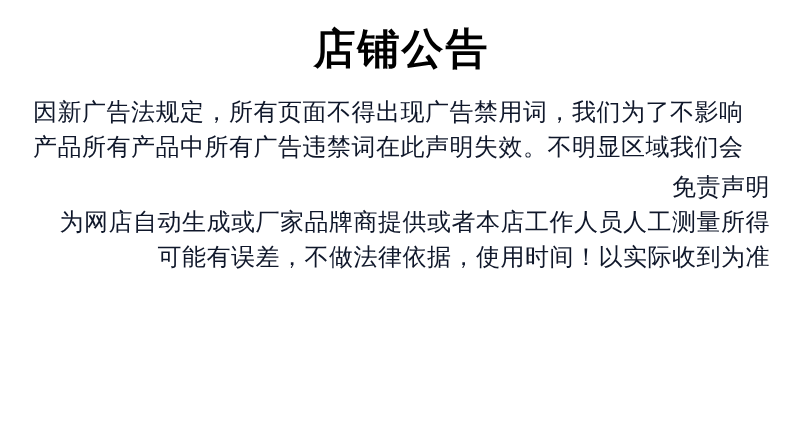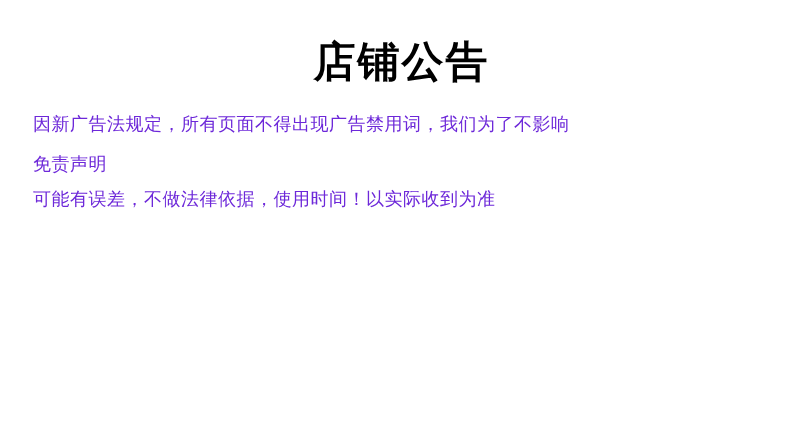--- a/index.html
+++ b/index.html
@@ -11,56 +11,59 @@
     height: 446px;
     background: #ffffff;
     color: #000000;
     overflow: hidden;
     font-family: "Liberation Sans", "DejaVu Sans", sans-serif;
   }
   .page {
     box-sizing: border-box;
     width: 800px;
     height: 324px;
-    padding: 37px 30px 0 33px;
+    padding: 24px 30px 0 33px;
     background: #ffffff;
   }
   .title {
     margin: 0;
     text-align: center;
     font-size: 42px;
     font-weight: 700;
     line-height: 50px;
     letter-spacing: 2px;
     color: #000000;
   }
   .body-text .line {
-    font-size: 18px;
+    font-size: 24px;
     line-height: 35px;
     font-weight: 400;
     letter-spacing: 0.5px;
     white-space: nowrap;
-    color: #6d28d9;
+    color: #0f172a;
   }
   .announcement {
     margin-top: 20px;
   }
   .disclaimer {
     margin-top: 5px;
+    text-align: right;
   }
 </style>
 </head>
 <body>
 
 <div class="page">
 
   <h1 class="title">店铺公告</h1>
 
   <section class="announcement body-text">
     <div class="line">因新广告法规定，所有页面不得出现广告禁用词，我们为了不影响</div>
+    <div class="line">产品所有产品中所有广告违禁词在此声明失效。不明显区域我们会</div>
   </section>
 
   <section class="disclaimer body-text">
     <div class="line">免责声明</div>
+    <div class="line">为网店自动生成或厂家品牌商提供或者本店工作人员人工测量所得</div>
     <div class="line">可能有误差，不做法律依据，使用时间！以实际收到为准</div>
   </section>
 
 </div>
 
 </body></html>

